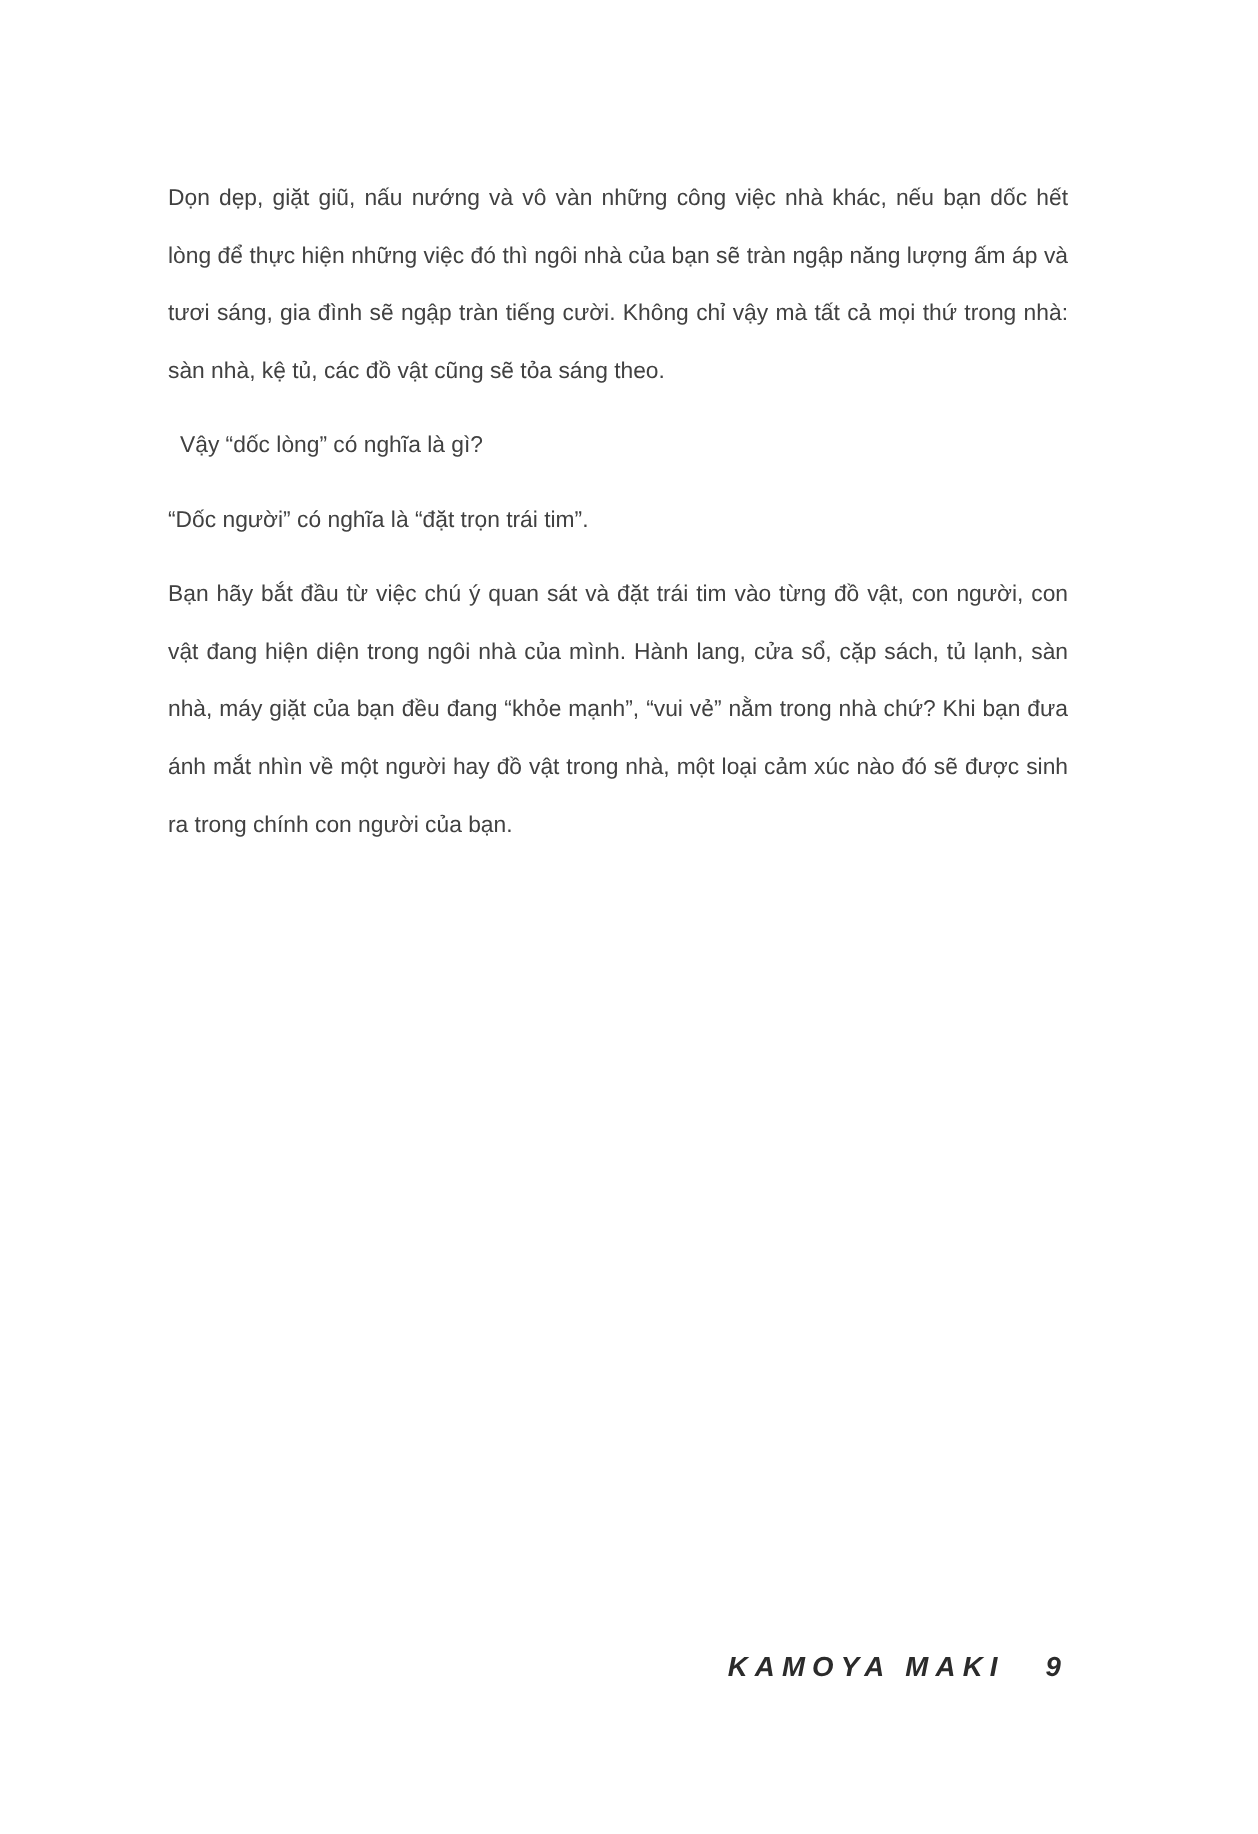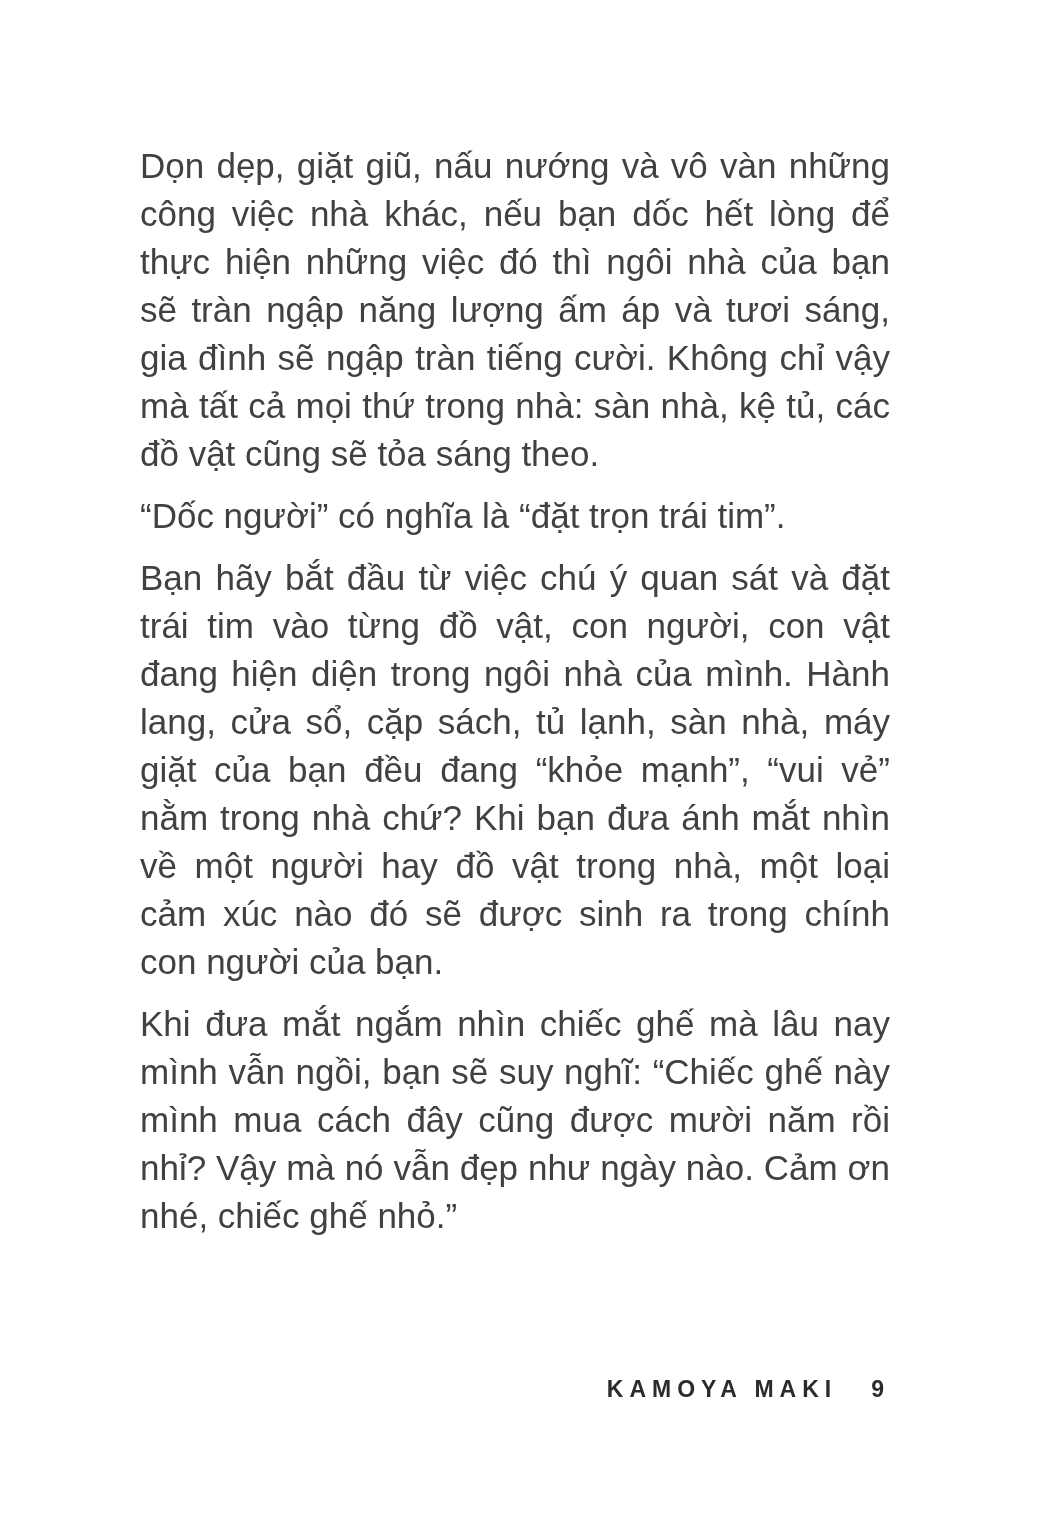--- a/index.html
+++ b/index.html
@@ -14,21 +14,21 @@
     background: #ffffff;
     overflow: hidden;
     font-family: "Liberation Sans", sans-serif;
   }
   .body-text {
     position: absolute;
     left: 140px;
     top: 142px;
     width: 750px;
     color: #414141;
-    font-size: 35px;
+    font-size: 19px;
     line-height: 48px;
     text-align: justify;
     text-justify: inter-word;
   }
   .body-text p {
     margin: 0 0 14px 0;
   }
   .body-text p.indent {
     padding-left: 10px;
   }
@@ -40,33 +40,34 @@
     top: 1376px;
     right: 158px;
     display: flex;
     align-items: flex-end;
     gap: 34px;
     color: #2b2b2b;
     font-size: 23px;
     font-weight: bold;
     letter-spacing: 6px;
     white-space: nowrap;
+    font-style: italic;
   }
 </style>
 </head>
 <body>
 
 <main class="page">
 
   <section class="body-text" id="body-text">
 
   <p>Dọn dẹp, giặt giũ, nấu nướng và vô vàn những công việc nhà khác, nếu bạn dốc hết lòng để thực hiện những việc đó thì ngôi nhà của bạn sẽ tràn ngập năng lượng ấm áp và tươi sáng, gia đình sẽ ngập tràn tiếng cười. Không chỉ vậy mà tất cả mọi thứ trong nhà: sàn nhà, kệ tủ, các đồ vật cũng sẽ tỏa sáng theo.</p>
+      <p class="indent">Vậy “dốc lòng” có nghĩa là gì?</p>
       <p>“Dốc người” có nghĩa là “đặt trọn trái tim”.</p>
       <p>Bạn hãy bắt đầu từ việc chú ý quan sát và đặt trái tim vào từng đồ vật, con người, con vật đang hiện diện trong ngôi nhà của mình. Hành lang, cửa sổ, cặp sách, tủ lạnh, sàn nhà, máy giặt của bạn đều đang “khỏe mạnh”, “vui vẻ” nằm trong nhà chứ? Khi bạn đưa ánh mắt nhìn về một người hay đồ vật trong nhà, một loại cảm xúc nào đó sẽ được sinh ra trong chính con người của bạn.</p>
-      <p>Khi đưa mắt ngắm nhìn chiếc ghế mà lâu nay mình vẫn ngồi, bạn sẽ suy nghĩ: “Chiếc ghế này mình mua cách đây cũng được mười năm rồi nhỉ? Vậy mà nó vẫn đẹp như ngày nào. Cảm ơn nhé, chiếc ghế nhỏ.”</p>
     </section>
 
   <footer class="page-footer">
     <span>KAMOYA MAKI</span>
     <span>9</span>
   </footer>
 
 </main>
 
 </body></html>

